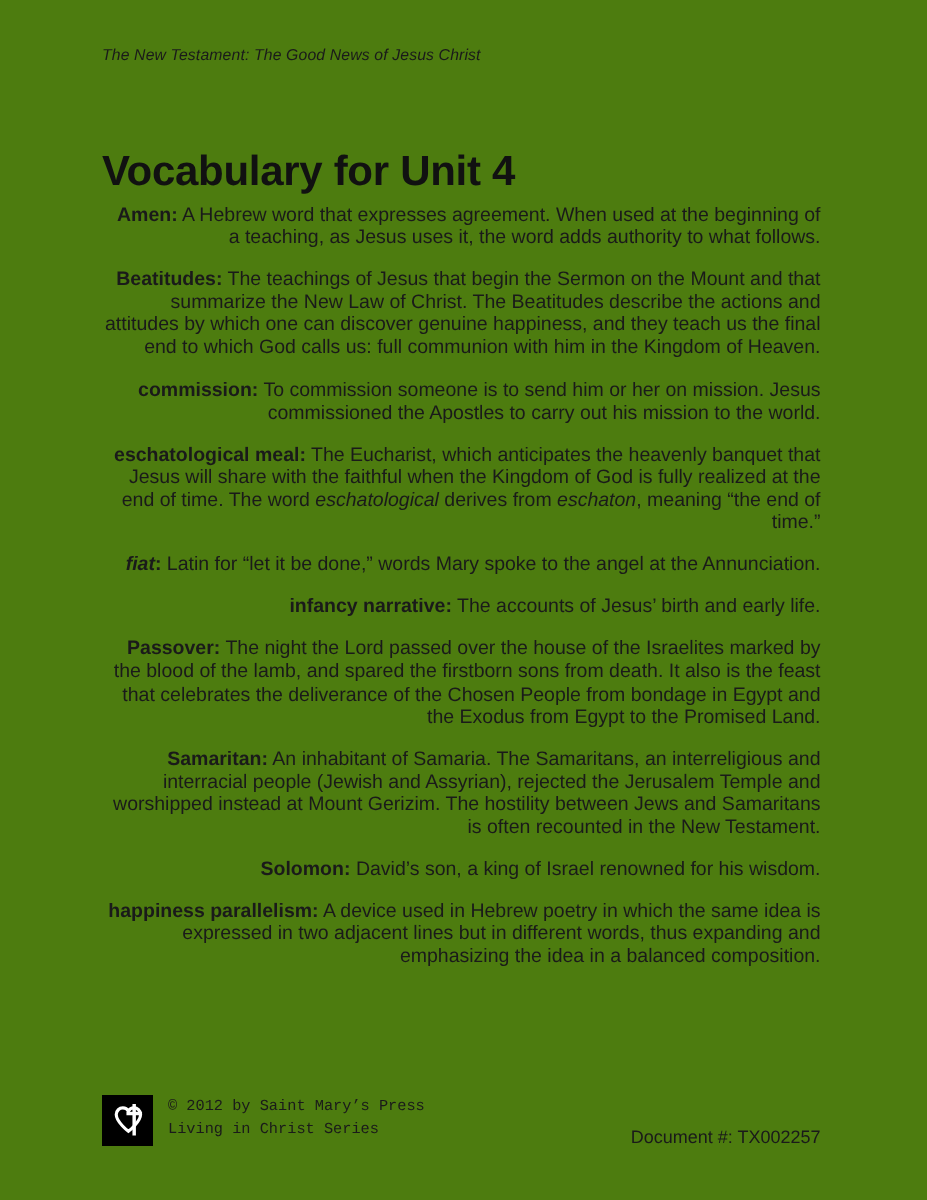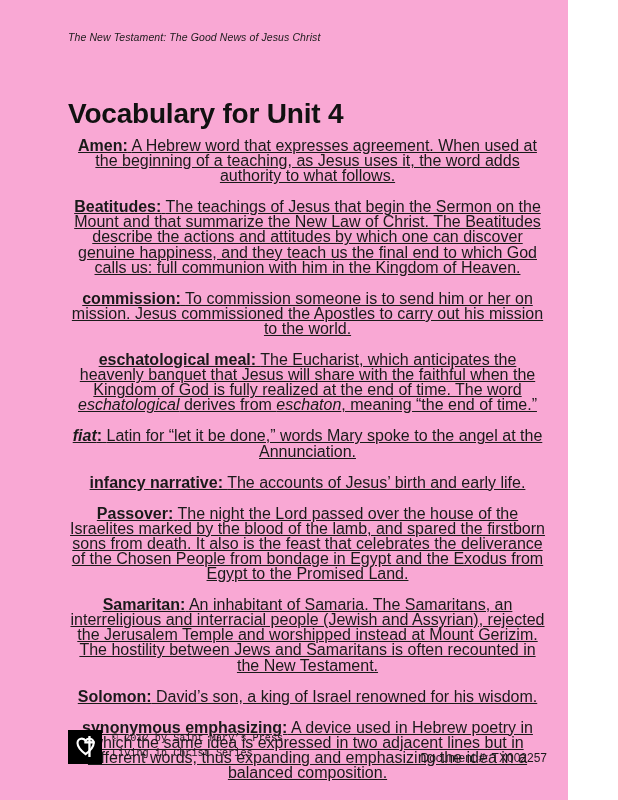--- a/index.html
+++ b/index.html
@@ -12,23 +12,23 @@
     height: 800px;
     font-family: "Liberation Sans", sans-serif;
     color: #000000;
     position: relative;
     overflow: hidden;
   }
   .page {
     position: absolute;
     left: 0;
     top: 0;
-    width: 568px;
+    width: 618px;
     height: 800px;
-    background: #f9a8d4;
+    background: #4d7c0f;
   }
   .running-head {
     position: absolute;
     left: 68px;
     top: 31px;
     font-size: 10.5px;
     font-style: italic;
     color: #1a1a1a;
     letter-spacing: 0.1px;
     white-space: nowrap;
@@ -42,26 +42,25 @@
     color: #111111;
     letter-spacing: -0.2px;
   }
   .glossary {
     position: absolute;
     left: 68px;
     top: 122px;
     width: 479px;
   }
   .entry {
-    font-size: 16px;
+    font-size: 13px;
     line-height: 15.1px;
     color: #1a1a1a;
     margin-bottom: 9px;
-    text-align: center;
-    text-decoration: underline;
+    text-align: right;
   }
   .entry:last-child {
     margin-bottom: 0;
   }
   .term {
     font-weight: bold;
   }
   .term-italic {
     font-weight: bold;
     font-style: italic;
@@ -132,21 +131,21 @@
 
     <p class="entry"><span class="term">infancy narrative:</span> <span>The accounts of Jesus’ birth and early life.</span></p>
 
 
     <p class="entry"><span class="term">Passover:</span> <span>The night the Lord passed over the house of the Israelites marked by the blood of the lamb, and spared the firstborn sons from death. It also is the feast that celebrates the deliverance of the Chosen People from bondage in Egypt and the Exodus from Egypt to the Promised Land.</span></p>
 
     <p class="entry"><span class="term">Samaritan:</span> <span>An inhabitant of Samaria. The Samaritans, an interreligious and interracial people (Jewish and Assyrian), rejected the Jerusalem Temple and worshipped instead at Mount Gerizim. The hostility between Jews and Samaritans is often recounted in the New Testament.</span></p>
 
     <p class="entry"><span class="term">Solomon:</span> <span>David’s son, a king of Israel renowned for his wisdom.</span></p>
 
-    <p class="entry"><span class="term">synonymous emphasizing:</span> <span>A device used in Hebrew poetry in which the same idea is expressed in two adjacent lines but in different words, thus expanding and emphasizing the idea in a balanced composition.</span></p>
+    <p class="entry"><span class="term">happiness parallelism:</span> <span>A device used in Hebrew poetry in which the same idea is expressed in two adjacent lines but in different words, thus expanding and emphasizing the idea in a balanced composition.</span></p>
 
   </div>
 
   <div class="footer">
     <div class="footer-left">
       <svg class="logo" viewBox="0 0 34 34">
         <rect x="0" y="0" width="34" height="34" fill="#000000"></rect>
         <path d="M9.5 13.0 C9.5 10.4 11.6 8.6 13.9 8.6 C15.6 8.6 16.9 9.5 17.6 10.8 C18.3 9.5 19.6 8.6 21.3 8.6 C23.6 8.6 25.7 10.4 25.7 13.0 C25.7 18.0 17.6 24.2 17.6 24.2 C17.6 24.2 9.5 18.0 9.5 13.0 Z" fill="none" stroke="#ffffff" stroke-width="2.1"></path>
         <rect x="20.3" y="6.0" width="2.3" height="21.0" fill="#ffffff"></rect>
         <rect x="16.3" y="11.2" width="10.4" height="2.3" fill="#ffffff"></rect>

